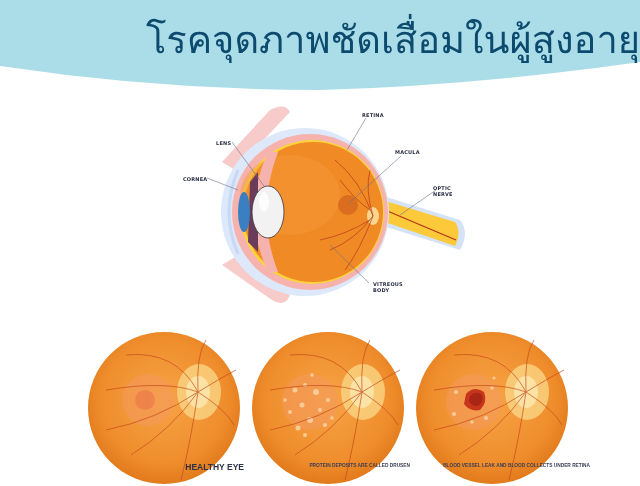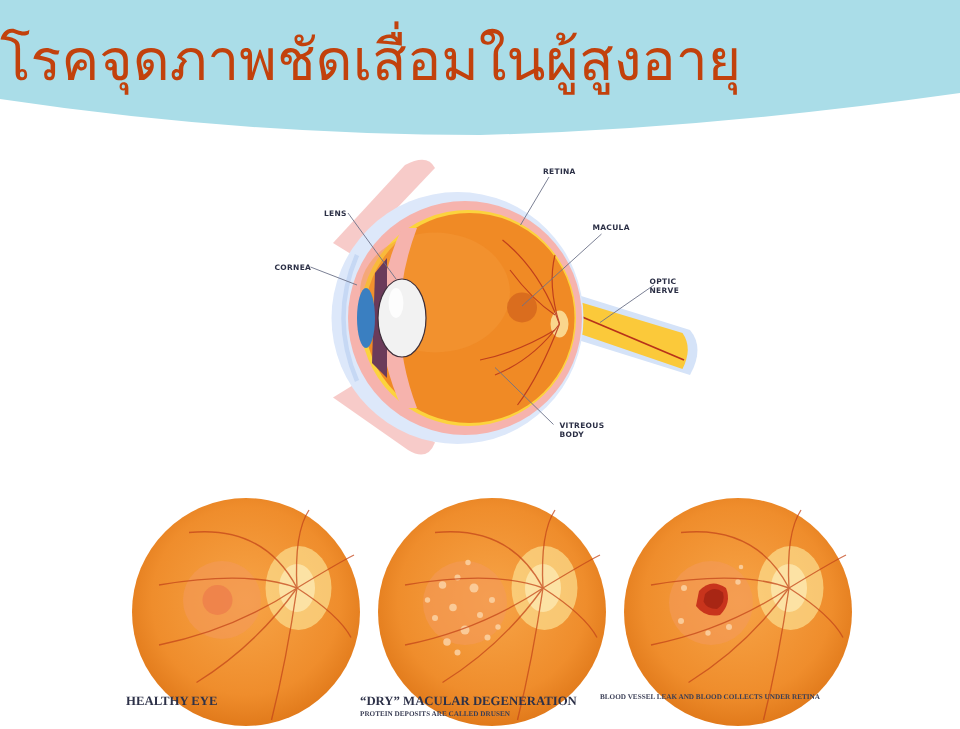--- a/index.html
+++ b/index.html
@@ -1,26 +1,26 @@
 <!DOCTYPE html>
 <html><head>
 <meta charset="utf-8">
 <style>
   html, body { margin:0; padding:0; }
   body { width:640px; height:486px; background:#ffffff; position:relative; overflow:hidden;
          font-family:"DejaVu Sans", sans-serif; }
   .banner { position:absolute; left:0; top:0; width:640px; height:100px; }
-  .title { position:absolute; left:0; top:16px; width:640px; text-align:left;
-           font-family:"DejaVu Sans", sans-serif; font-size:38px; color:#c2410c; letter-spacing:0px;
+  .title { position:absolute; left:0; top:16px; width:640px; text-align:right;
+           font-family:"DejaVu Sans", sans-serif; font-size:38px; color:#0c4a6e; letter-spacing:0px;
            line-height:48px; }
   .diagram { position:absolute; left:160px; top:100px; width:320px; height:220px; }
   .label { position:absolute; font-family:"DejaVu Sans", sans-serif; font-weight:bold;
            font-size:5px; color:#2b2f45; line-height:6px; letter-spacing:0.2px; }
   .fundus { position:absolute; width:156px; height:156px; }
-  .caption { position:absolute; text-align:left; font-family:Liberation Serif, serif; color:#2d3148; }
+  .caption { position:absolute; text-align:right; font-family:Liberation Sans, sans-serif; color:#2d3148; }
   .cap-title { font-weight:bold; font-size:8.5px; line-height:11px; white-space:nowrap; }
   .cap-sub { font-weight:bold; font-size:4.8px; line-height:7px; white-space:nowrap; color:#3a3e55; }
 </style>
 </head>
 <body>
 
 <svg class="banner" viewBox="0 0 640 100" width="640" height="100">
   <path d="M0,0 L640,0 L640,62 Q470,86 320,90 Q160,90 0,66 Z" fill="#aadde8"></path>
 </svg>
 <div class="title">โรคจุดภาพชัดเสื่อมในผู้สูงอายุ</div>
@@ -149,21 +149,20 @@
       <path d="M112,62 Q110,25 120,10"></path>
     <path d="M112,62 Q85,100 45,125"></path>
       <path d="M112,62 Q105,110 95,150"></path>
     <path d="M112,62 Q140,45 150,40"></path>
       <path d="M112,62 Q140,80 148,95"></path>
     <path d="M112,62 Q80,50 20,60"></path>
       <path d="M112,62 Q70,90 20,100"></path>
   </g>
 </svg>
 <div class="caption" style="left:240px;top:462px;width:170px;">
-  <div class="cap-title">“DRY” MACULAR DEGENERATION</div>
   <div class="cap-sub">PROTEIN DEPOSITS ARE CALLED DRUSEN</div>
 </div>
 
 <svg class="fundus" style="left:414px;top:330px;" viewBox="0 0 156 156">
   <defs>
     <radialGradient id="g3" cx="50%" cy="45%" r="55%">
       <stop offset="0%" stop-color="#f7a447"></stop>
       <stop offset="75%" stop-color="#ef8d2c"></stop>
       <stop offset="100%" stop-color="#e17a1b"></stop>
     </radialGradient>

